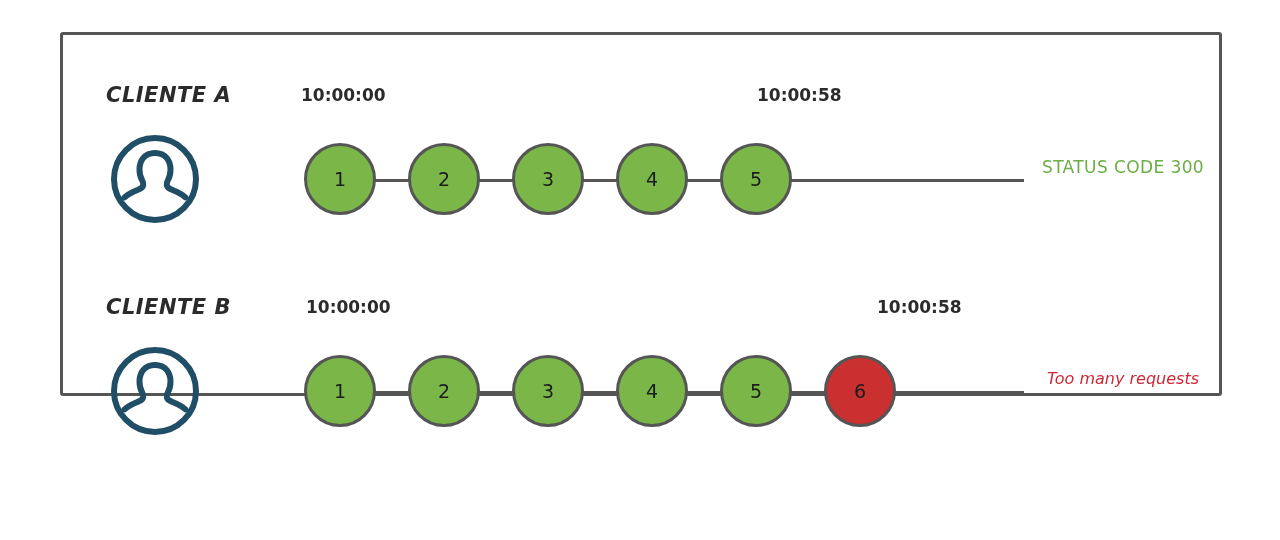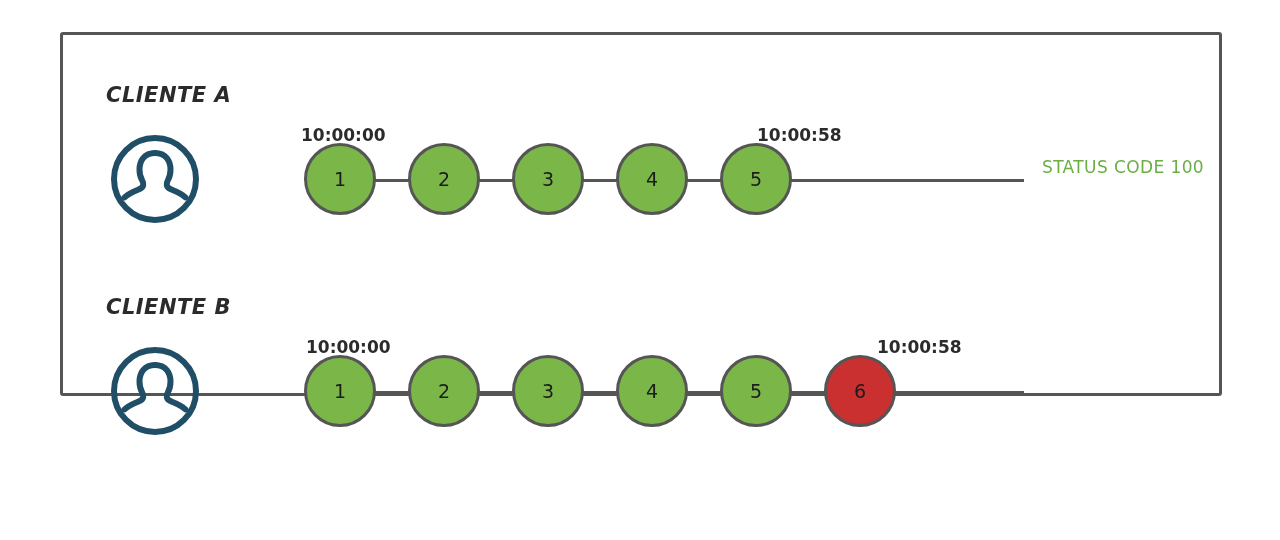--- a/index.html
+++ b/index.html
@@ -62,21 +62,20 @@
 
   
   .timestamp {
     position: absolute;
     top: 50px;
     font-family: "DejaVu Sans", sans-serif;
     font-size: 17px;
     font-weight: 700;
     color: #2b2b2b;
     white-space: nowrap;
-    margin-top: 40px;
   }
 
   
   .chain {
     position: absolute;
     top: 108px;
     left: 0;
     height: 76px;
   }
   .connector {
@@ -173,21 +172,21 @@
       </div>
       <div class="node ok" style="left:553px;">
         <span>4</span>
       </div>
       <div class="node ok" style="left:657px;">
         <span>5</span>
       </div>
     </div>
 
     <div class="status ok" style="left:960px; top:122px; width:200px;">
-      <span class="line1">STATUS CODE 100</span>
+      <span class="line1">STATUS CODE 300</span>
     </div>
   </div>
 
   <div class="row row-b">
 
     <div class="client-label">CLIENTE B</div>
 
     <div class="avatar">
       <svg viewBox="0 0 92 92">
         <circle cx="46" cy="46" r="41" fill="none" stroke="#1F4E66" stroke-width="6"></circle>
@@ -232,16 +231,17 @@
       </div>
       <div class="node ok" style="left:657px;">
         <span>5</span>
       </div>
       <div class="node blocked" style="left:761px;">
         <span>6</span>
       </div>
     </div>
 
     <div class="status err" style="left:955px; top:122px; width:210px;">
+      <span class="line2">Too many requests</span>
     </div>
   </div>
 
 </div>
 
 </body></html>

